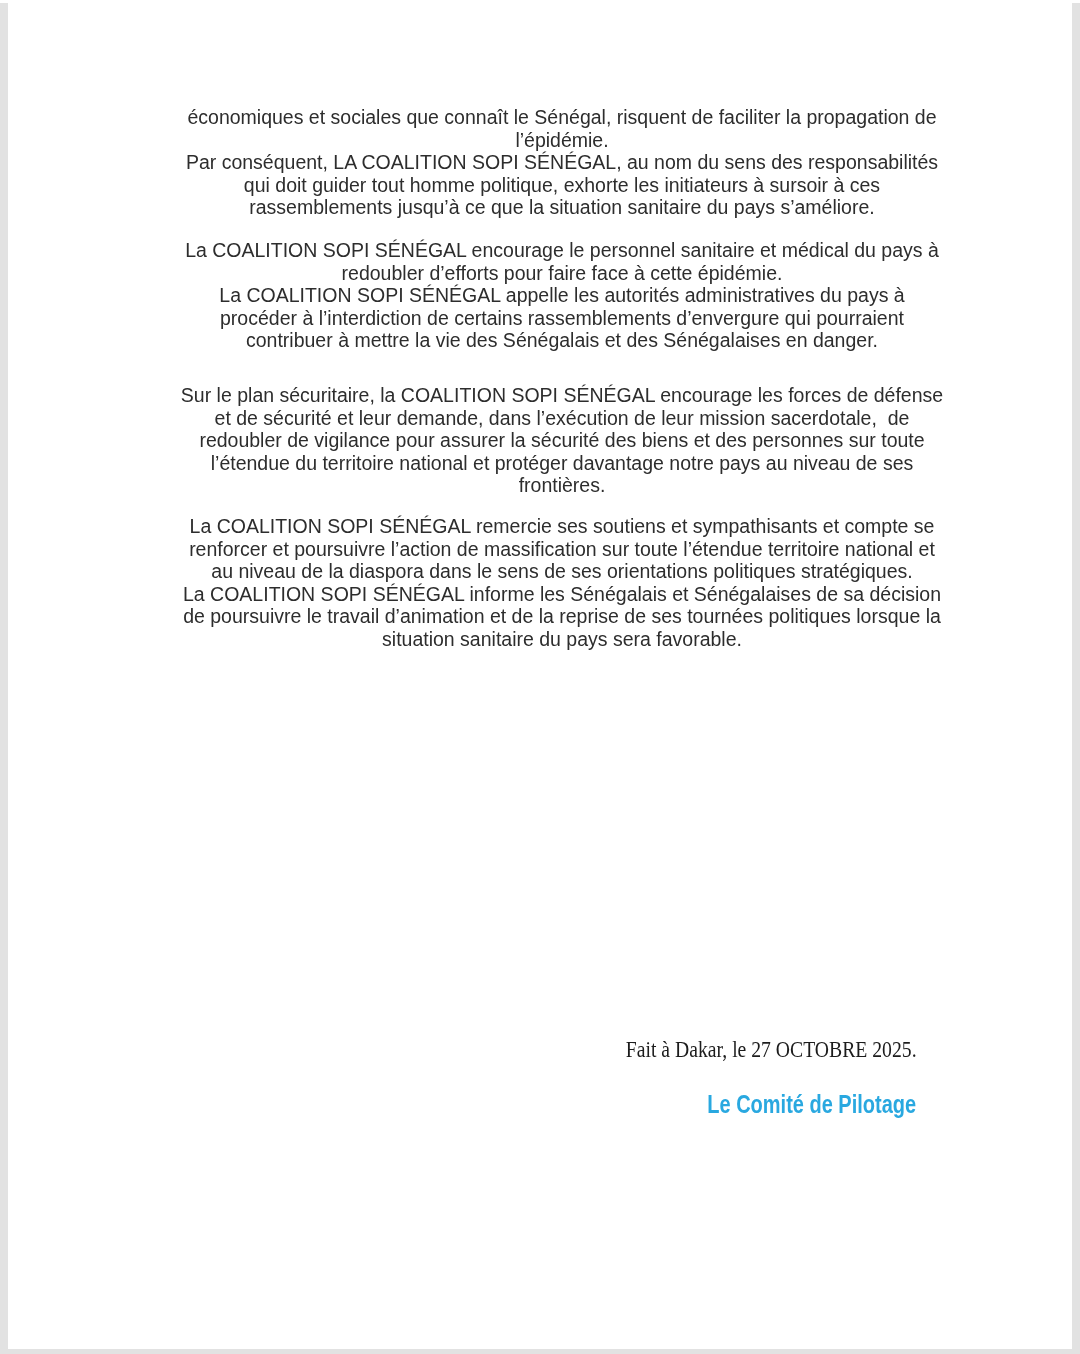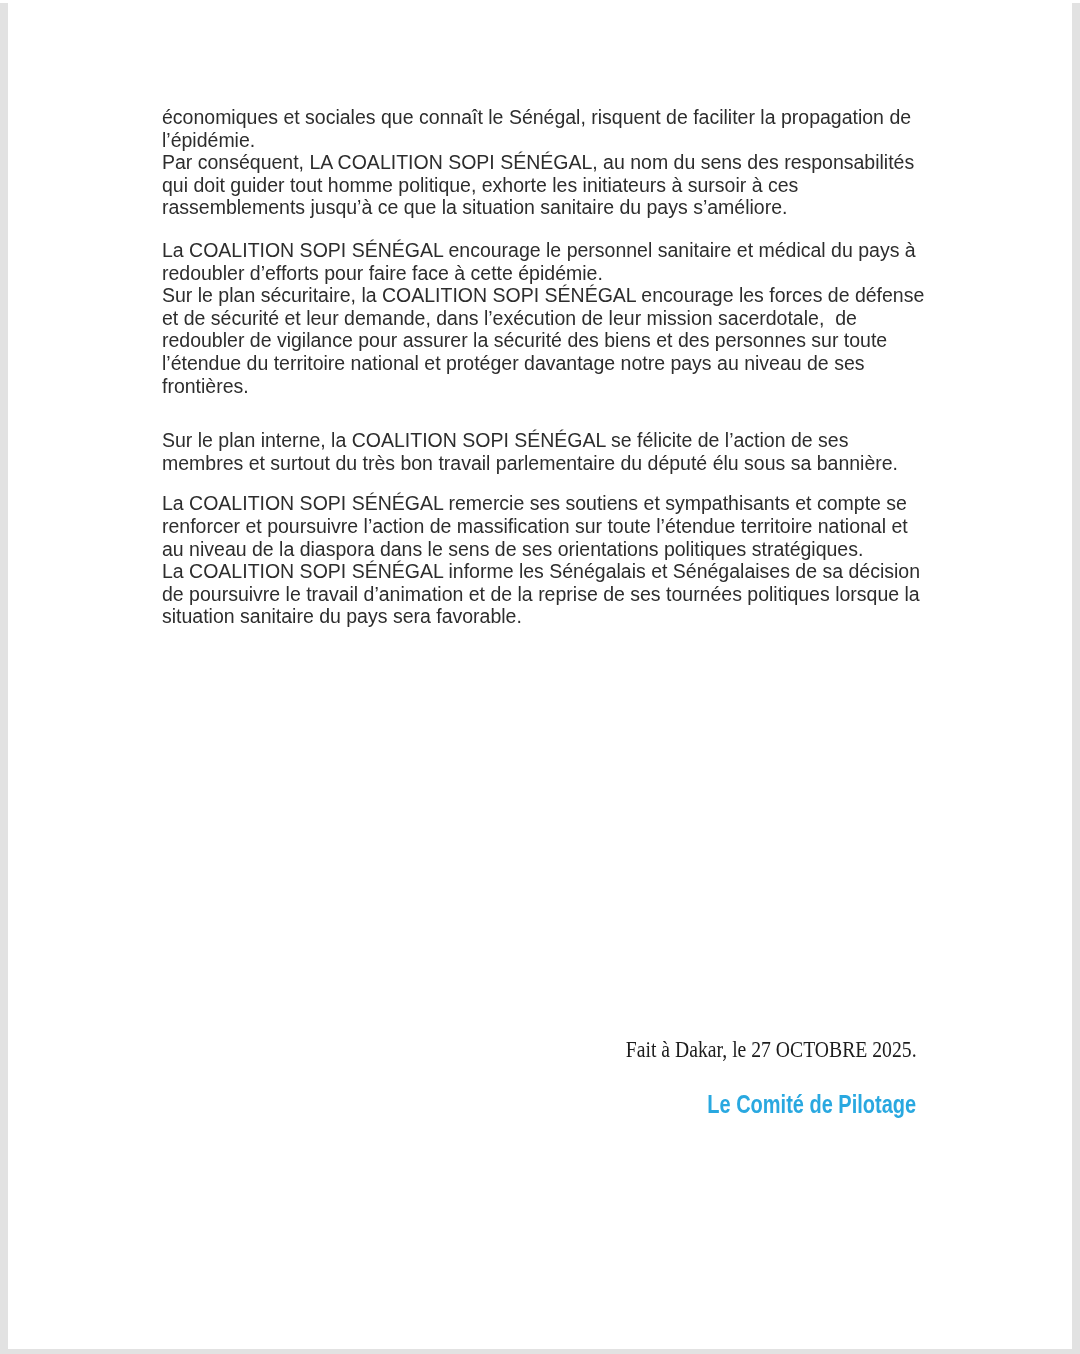--- a/index.html
+++ b/index.html
@@ -23,20 +23,21 @@
     left: 162px;
     top: 106px;
     width: 800px;
     font-size: 19.5px;
     line-height: 22.6px;
     color: #2d2d2d;
   }
   .doc p {
     margin: 0;
     white-space: pre-wrap;
+    text-align: center;
   }
   .doc p:nth-of-type(3) { margin-top: 20px; }
   .doc p:nth-of-type(5) { margin-top: 32px; }
   .doc p:nth-of-type(6) { margin-top: 18px; }
 
   
   .dateline {
     position: absolute;
     top: 1037px;
     right: 163px;
@@ -73,27 +74,28 @@
   <div class="gutter gutter-bottom"></div>
 
   <div class="doc">
     <p>économiques et sociales que connaît le Sénégal, risquent de faciliter la propagation de
 l’épidémie.</p>
     <p>Par conséquent, LA COALITION SOPI SÉNÉGAL, au nom du sens des responsabilités
 qui doit guider tout homme politique, exhorte les initiateurs à sursoir à ces
 rassemblements jusqu’à ce que la situation sanitaire du pays s’améliore.</p>
     <p>La COALITION SOPI SÉNÉGAL encourage le personnel sanitaire et médical du pays à
 redoubler d’efforts pour faire face à cette épidémie.</p>
+    <p>La COALITION SOPI SÉNÉGAL appelle les autorités administratives du pays à
+procéder à l’interdiction de certains rassemblements d’envergure qui pourraient
+contribuer à mettre la vie des Sénégalais et des Sénégalaises en danger.</p>
     <p>Sur le plan sécuritaire, la COALITION SOPI SÉNÉGAL encourage les forces de défense
 et de sécurité et leur demande, dans l’exécution de leur mission sacerdotale,  de
 redoubler de vigilance pour assurer la sécurité des biens et des personnes sur toute
 l’étendue du territoire national et protéger davantage notre pays au niveau de ses
 frontières.</p>
-    <p>Sur le plan interne, la COALITION SOPI SÉNÉGAL se félicite de l’action de ses
-membres et surtout du très bon travail parlementaire du député élu sous sa bannière.</p>
     <p>La COALITION SOPI SÉNÉGAL remercie ses soutiens et sympathisants et compte se
 renforcer et poursuivre l’action de massification sur toute l’étendue territoire national et
 au niveau de la diaspora dans le sens de ses orientations politiques stratégiques.</p>
     <p>La COALITION SOPI SÉNÉGAL informe les Sénégalais et Sénégalaises de sa décision
 de poursuivre le travail d’animation et de la reprise de ses tournées politiques lorsque la
 situation sanitaire du pays sera favorable.</p>
   </div>
 
   <div class="dateline">Fait à Dakar, le 27 OCTOBRE 2025.</div>
 

